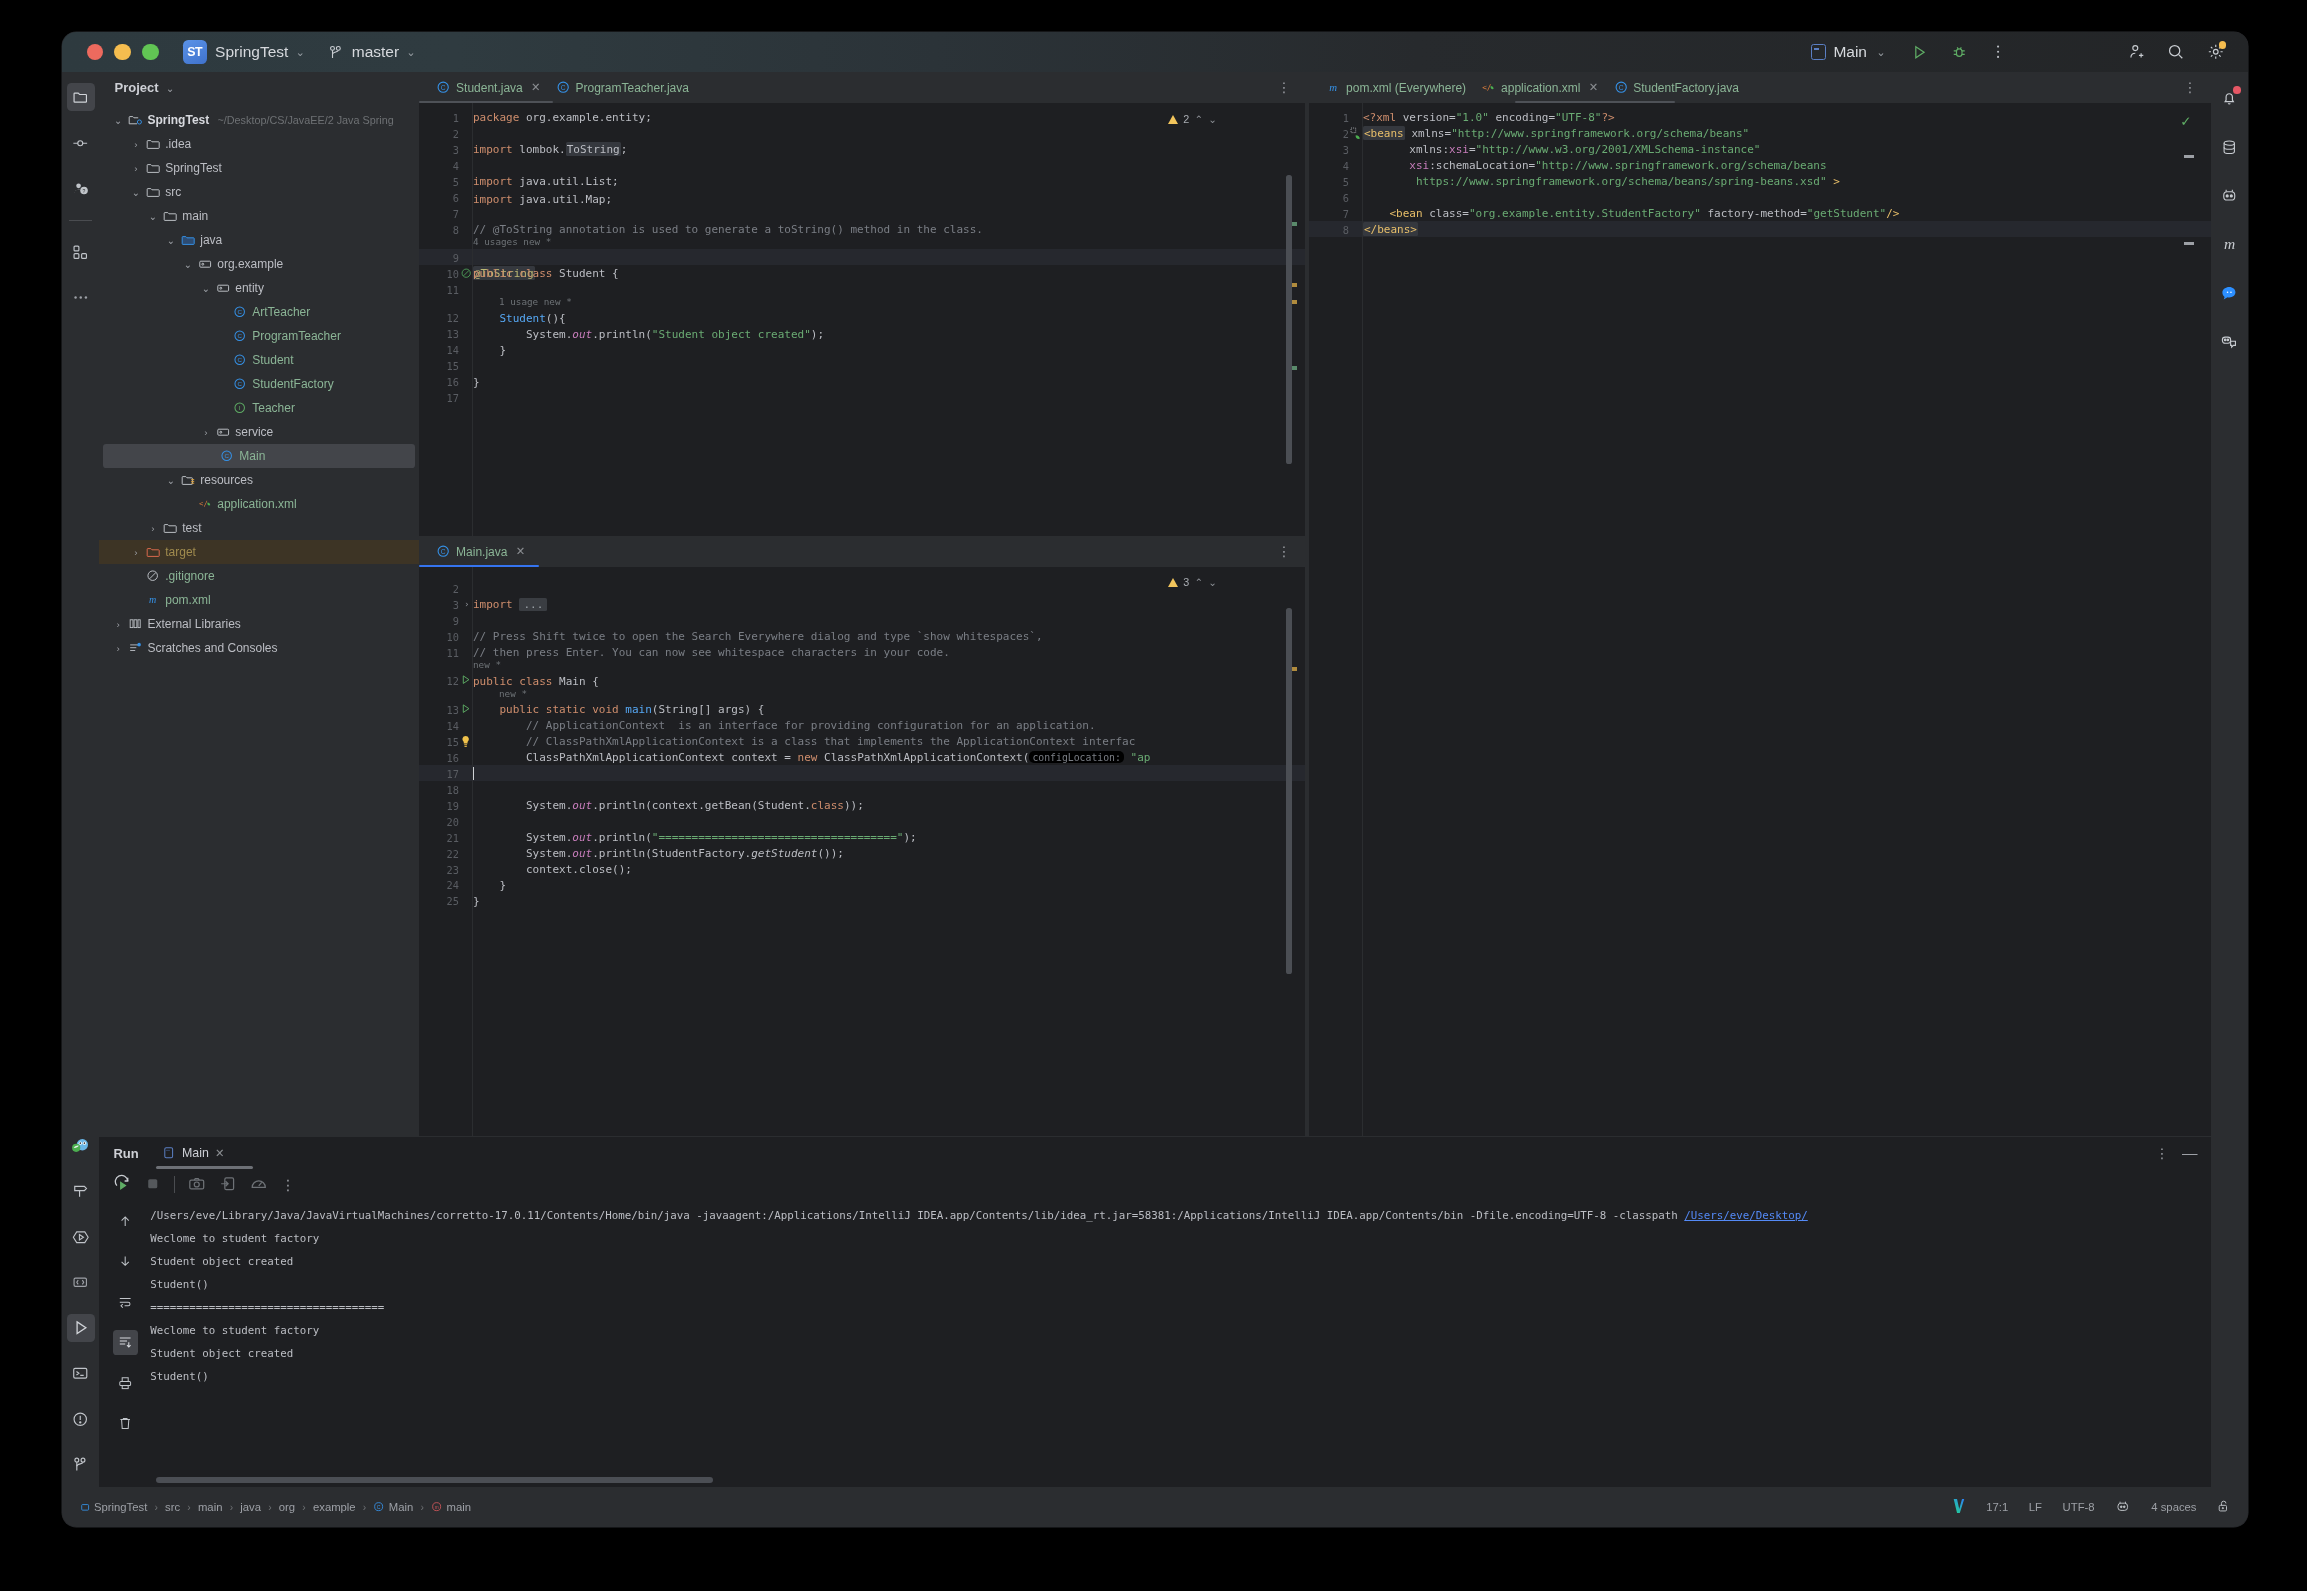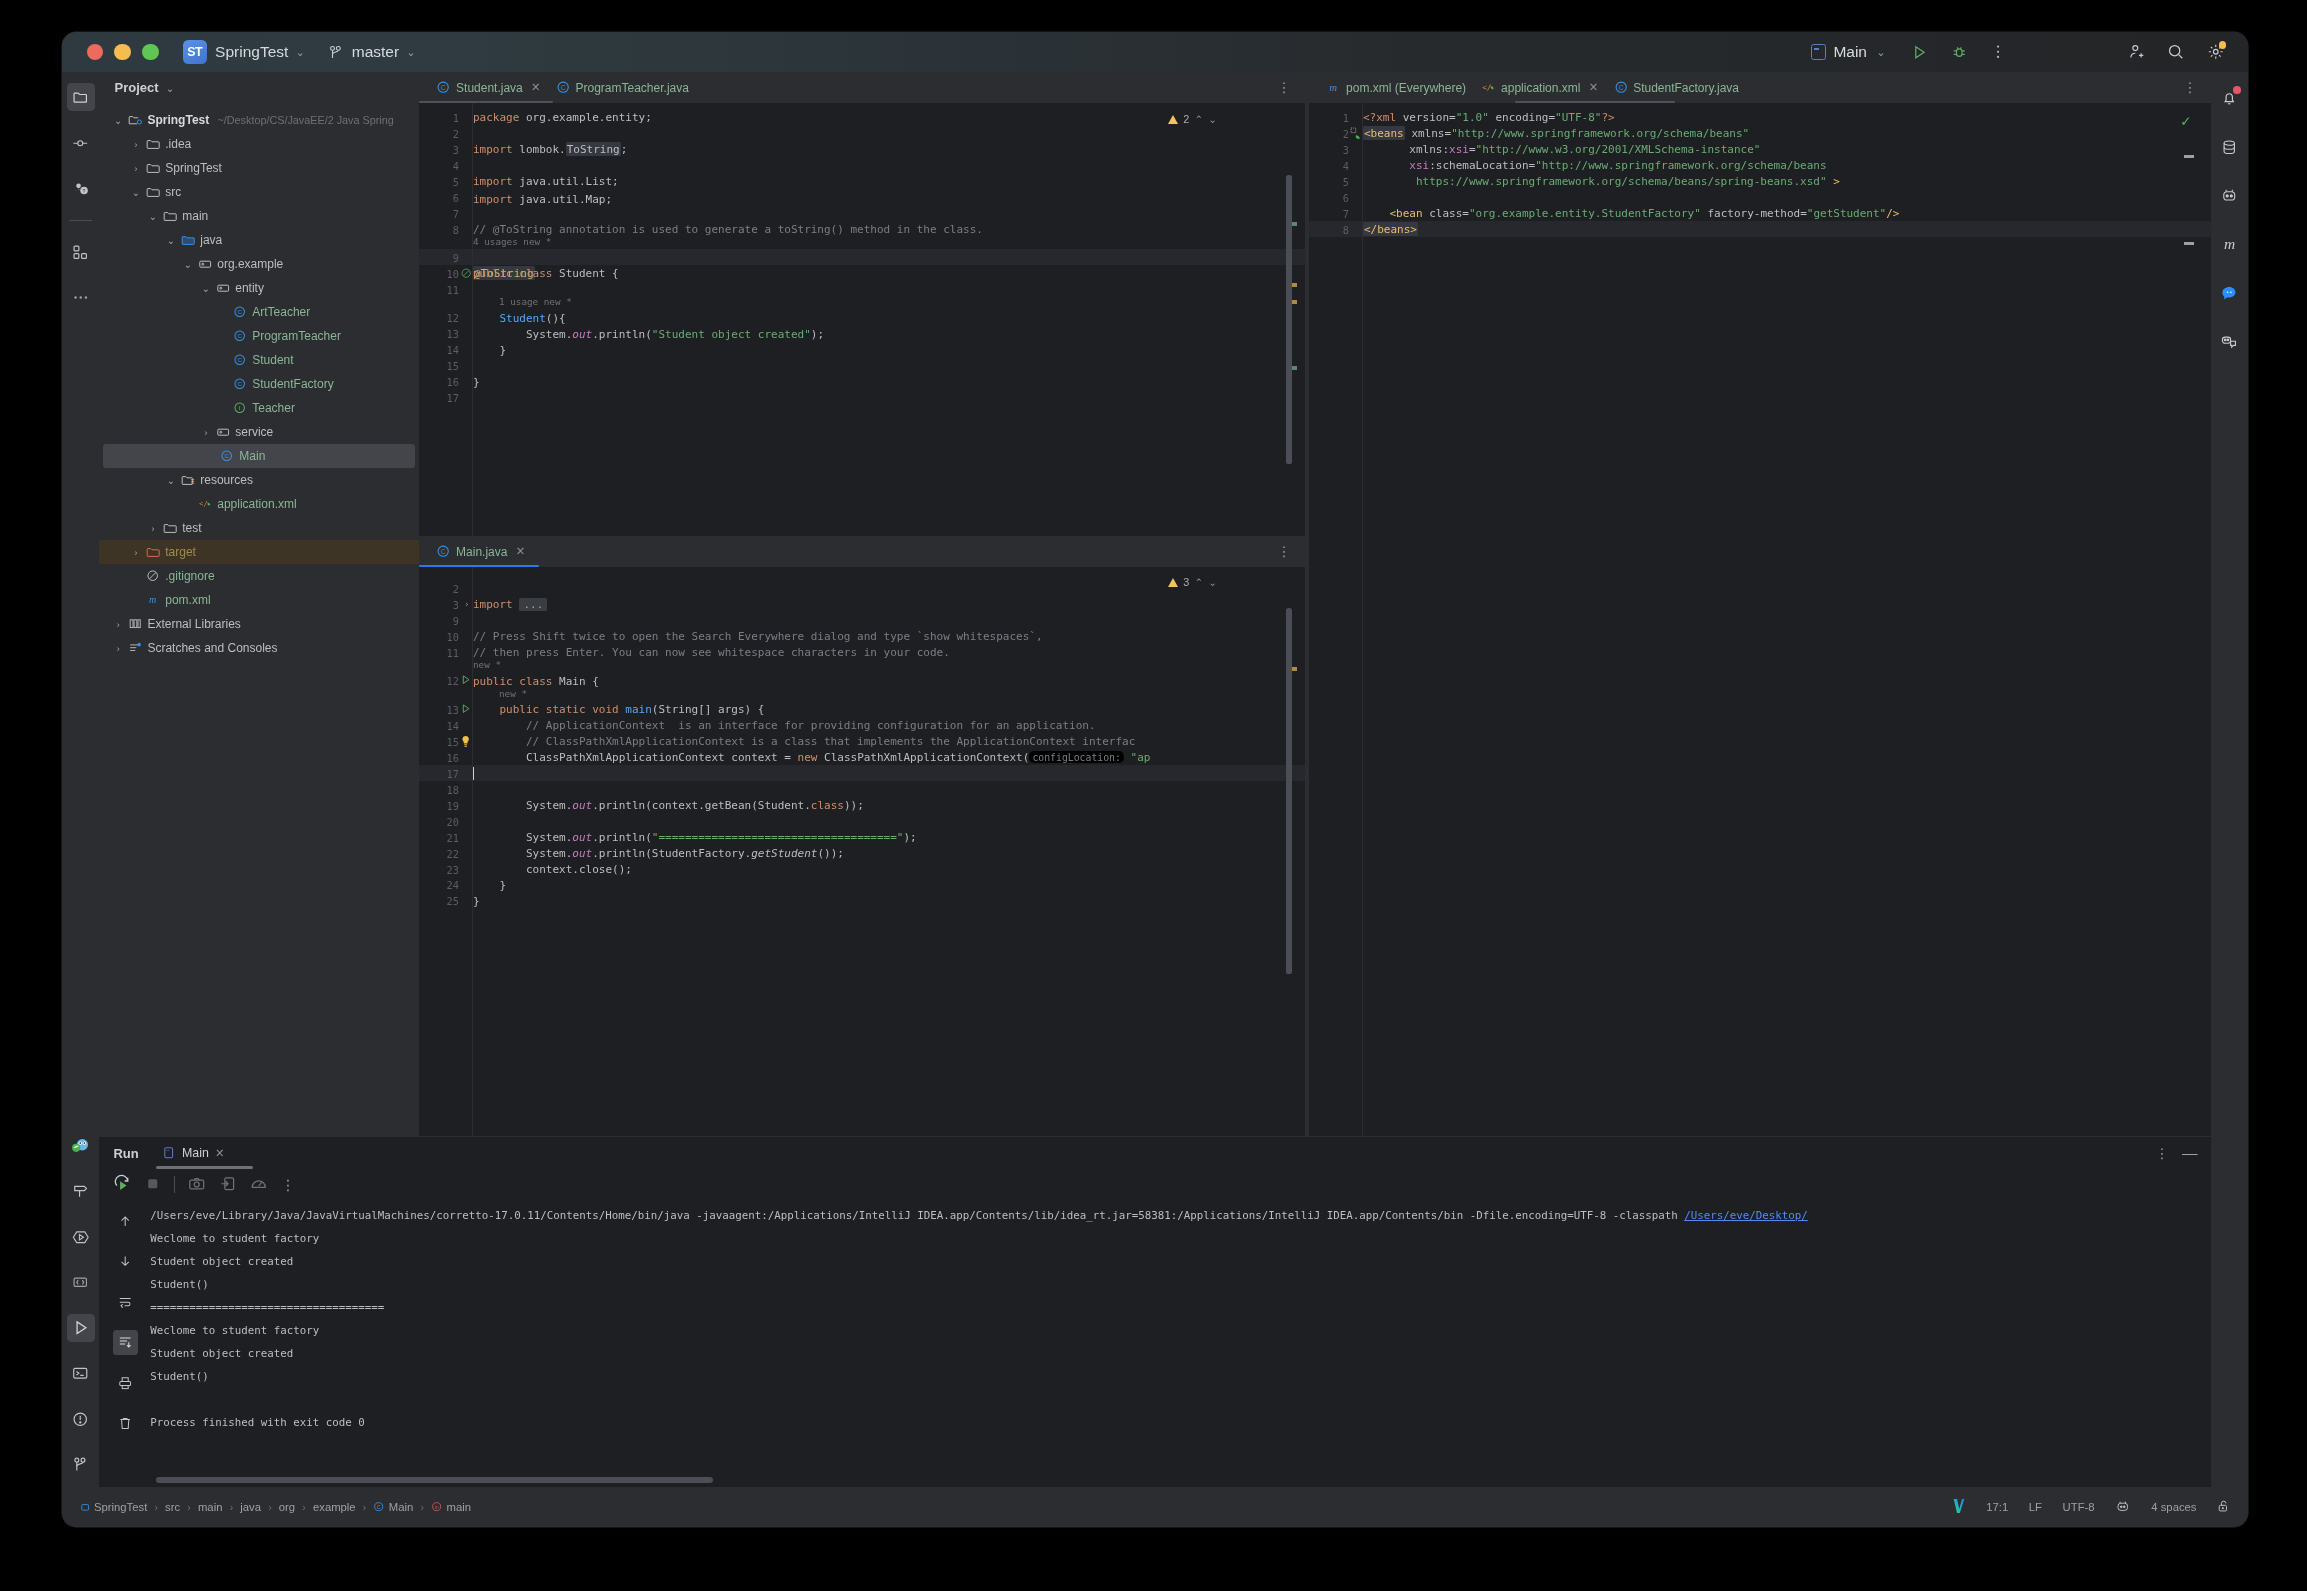--- a/index.html
+++ b/index.html
@@ -923,21 +923,20 @@
       <div class="console" id="console-out">
             <div class="cl"><span>/Users/eve/Library/Java/JavaVirtualMachines/corretto-17.0.11/Contents/Home/bin/java -javaagent:/Applications/IntelliJ IDEA.app/Contents/lib/idea_rt.jar=58381:/Applications/IntelliJ IDEA.app/Contents/bin -Dfile.encoding=UTF-8 -classpath </span><span class="link">/Users/eve/Desktop/</span></div>
             <div class="cl">Weclome to student factory</div>
             <div class="cl">Student object created</div>
             <div class="cl">Student()</div>
             <div class="cl">====================================</div>
             <div class="cl">Weclome to student factory</div>
             <div class="cl">Student object created</div>
             <div class="cl">Student()</div>
             <div class="cl"></div>
-            <div class="cl">Process finished with exit code 0</div>
           </div>
     </div>
     <div class="hscroll" style="bottom:4.1px;left:57px;width:557px;"></div>
   </div>
 
   <div class="statusbar">
     <div class="crumbs" id="status-crumbs">
           <span style="display: flex; align-items: center; gap: 4.1px;">
             <span style="display:inline-flex">
               <svg width="10.3" height="10.3" viewBox="0 0 24 24" fill="none" stroke="#3592e8" stroke-width="2">

